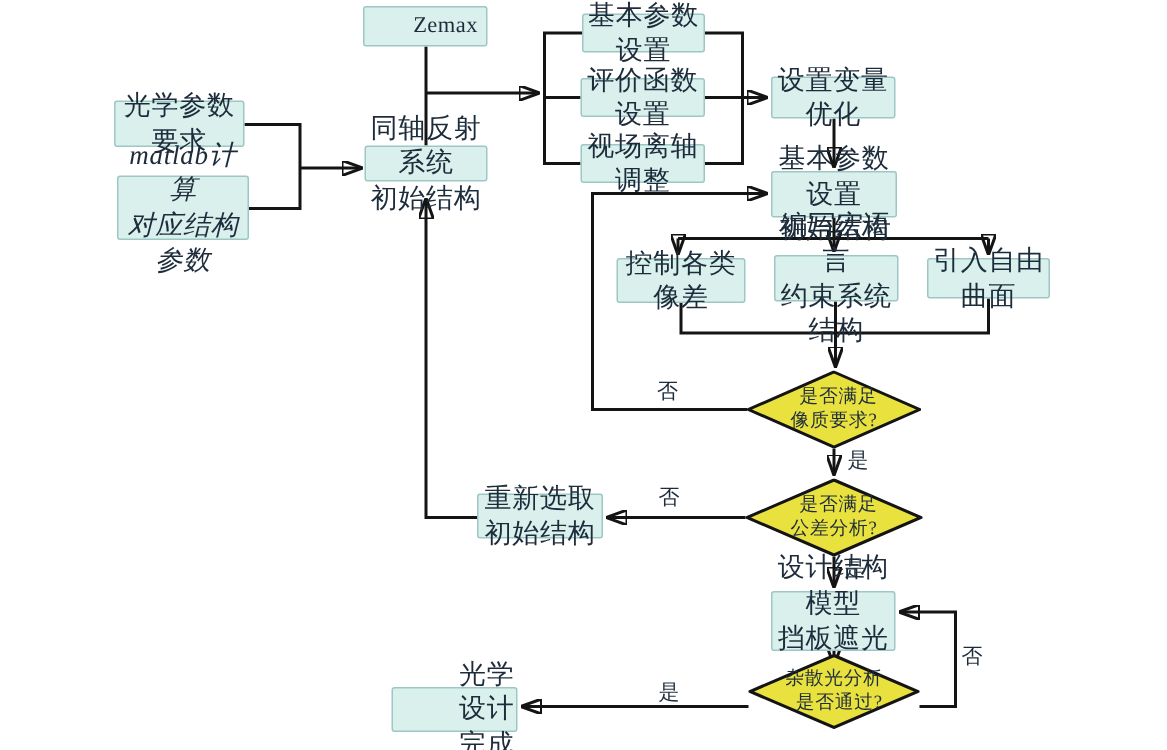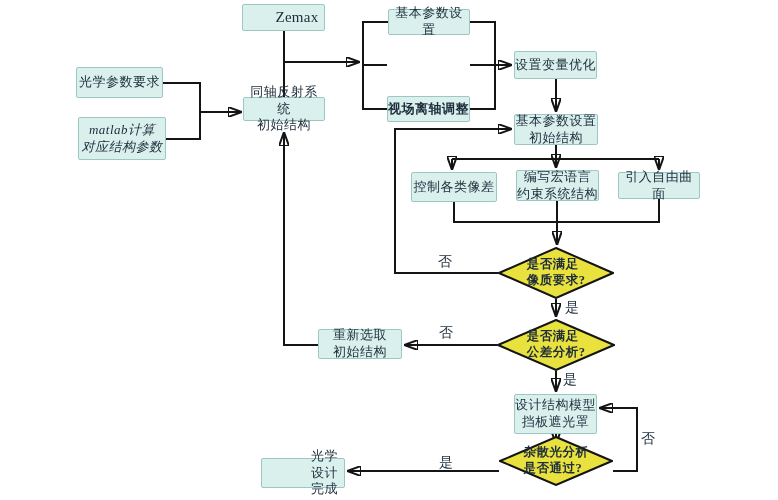--- a/index.html
+++ b/index.html
@@ -17,41 +17,40 @@
     position: absolute;
     box-sizing: border-box;
     display: flex;
     align-items: center;
     justify-content: center;
     text-align: center;
     background: var(--box-fill, #d9f0ed);
     border: 1px solid var(--box-border, #9dc7c4);
     border-radius: 2px;
     color: var(--text-color, #1d2c3b);
-    font-size: 13px;
+    font-size: 18px;
     line-height: 1.3;
     white-space: pre-line;
     letter-spacing: 0.5px;
   }
   .node.latin { font-size: 15px; letter-spacing: 0.3px; padding-left: 27px; }
   .decision { position: absolute; }
   .decision svg { position: absolute; left: 0; top: 0; }
   .decision .dlabel {
     position: absolute;
     left: 0; top: 0; right: 0; bottom: 0;
     display: flex;
     align-items: center;
     justify-content: center;
-    text-align: left;
+    text-align: right;
     color: var(--text-color, #1d2c3b);
     font-size: 12.5px;
     line-height: 1.25;
     white-space: pre-line;
     letter-spacing: 0.5px;
-    font-weight: bold;
   }
   .elabel {
     position: absolute;
     color: var(--text-color, #1d2c3b);
     font-size: 14px;
     line-height: 1;
   }
 </style>
 </head>
 <body>
@@ -93,22 +92,23 @@
   <div class="node" style="left:76px; top:67px; width:87px; height:31px;text-align:center;">光学参数要求</div>
 
   <div class="node" style="left:78px; top:117px; width:88px; height:43px;font-style:italic;">matlab计算
 对应结构参数</div>
 
   <div class="node" style="left:243px; top:97px; width:82px; height:24px;">同轴反射系统
 初始结构</div>
 
   <div class="node" style="left:388px; top:9px; width:82px; height:26px;">基本参数设置</div>
 
+  <div class="node" style="left:387px; top:52px; width:83px; height:26px;">评价函数设置</div>
 
-  <div class="node" style="left:387px; top:96px; width:83px; height:26px;font-weight:bold;">视场离轴调整</div>
+  <div class="node" style="left:387px; top:96px; width:83px; height:26px;">视场离轴调整</div>
 
   <div class="node" style="left:514px; top:51px; width:83px; height:28px;">设置变量优化</div>
 
   <div class="node" style="left:514px; top:114px; width:84px; height:31px;">基本参数设置
 初始结构</div>
 
   <div class="node" style="left:411px; top:172px; width:86px; height:30px;">控制各类像差</div>
 
   <div class="node" style="left:618px; top:172px; width:82px; height:27px;">引入自由曲面</div>
 

